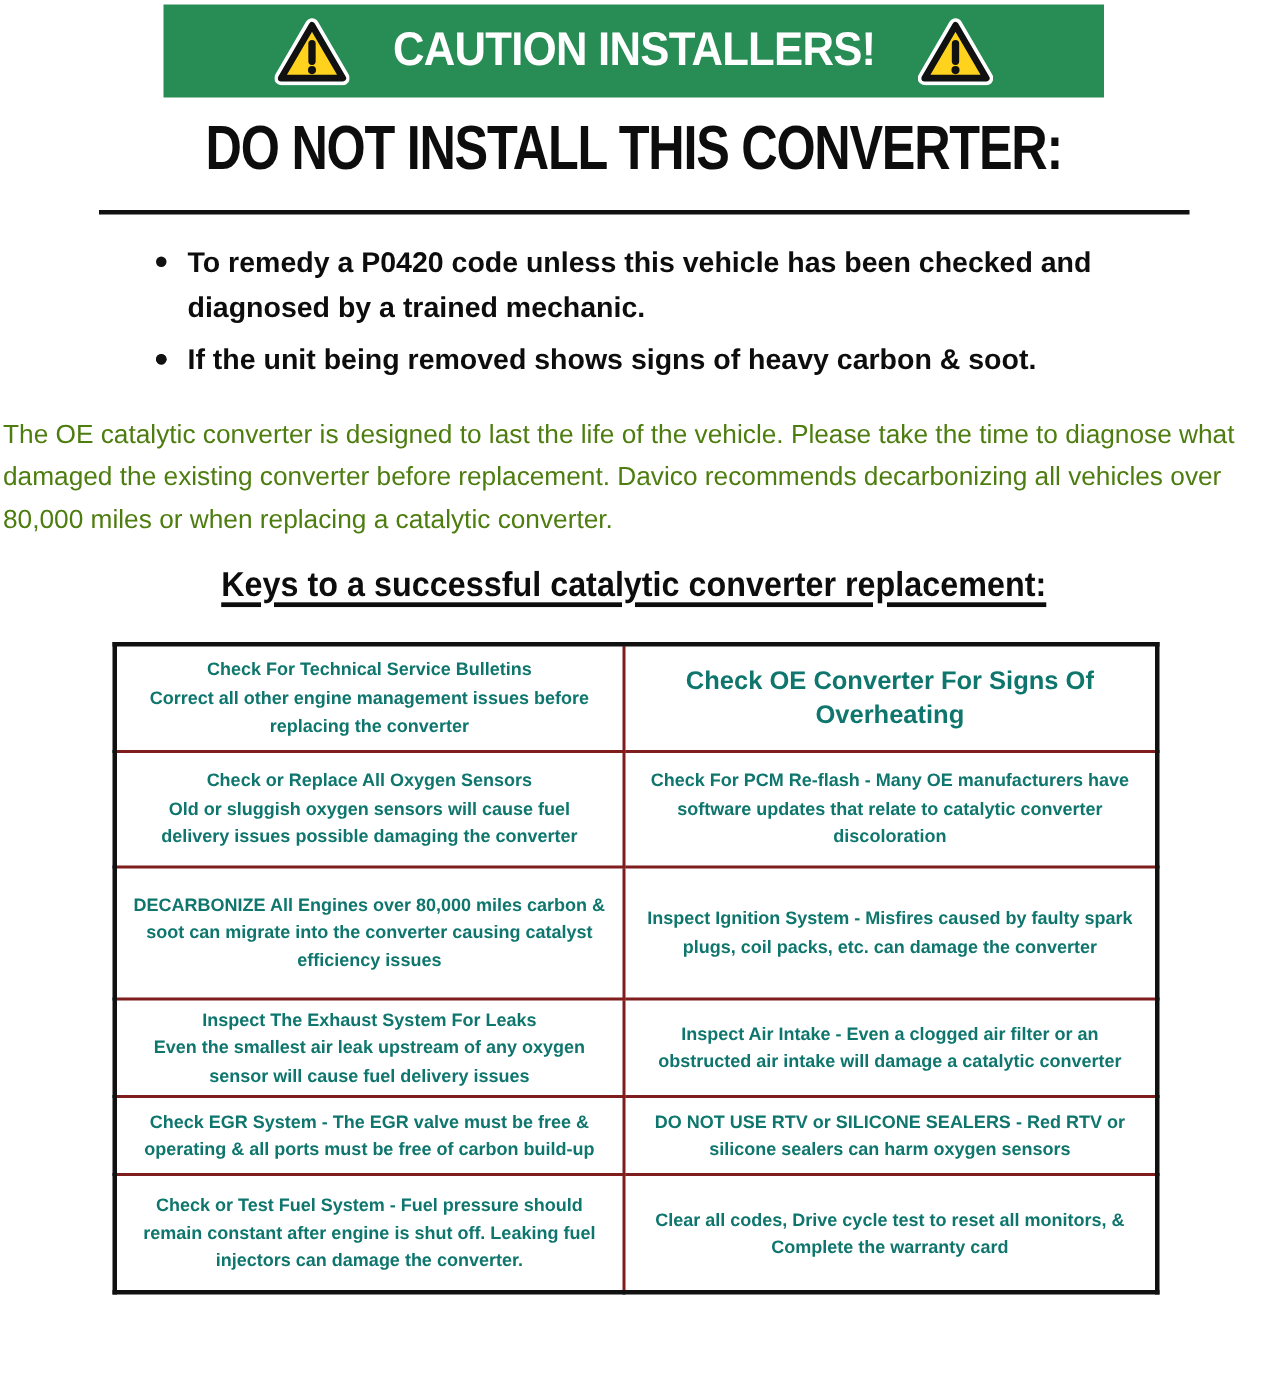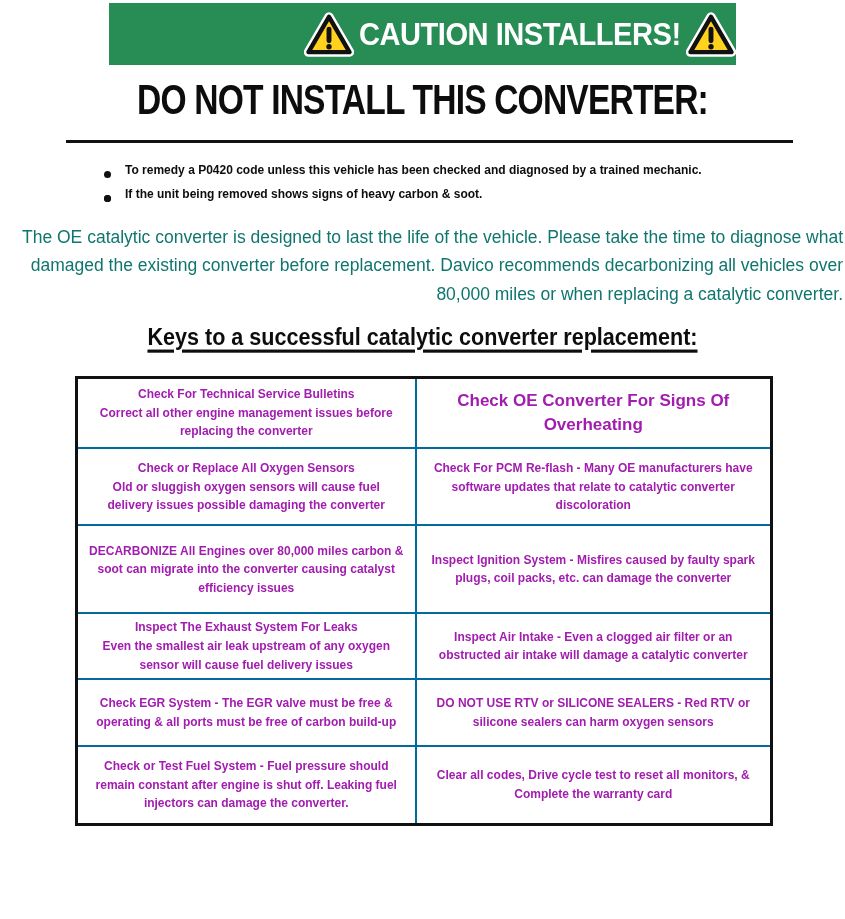--- a/index.html
+++ b/index.html
@@ -5,21 +5,21 @@
   html,body{margin:0;padding:0;}
   body{
     width:845px;height:919px;background:#ffffff;color:#111;
     font-family:"Liberation Sans","DejaVu Sans",sans-serif;
     overflow:hidden;position:relative;
   }
   
   .banner{
     width:627px;height:62px;margin:3px auto 0;
     background:#288C55;
-    display:flex;align-items:center;justify-content:flex-end;
+    display:flex;align-items:center;justify-content:center;gap:24px;
   }
   .banner-title{
     color:#ffffff;font-size:30px;font-weight:800;letter-spacing:-0.5px;
     transform:scale(0.97,1.05);white-space:nowrap;
   }
   .warn-icon{display:block;}
   
   .page-title{
     margin:14px 0 0;text-align:center;
     font-size:40px;font-weight:800;letter-spacing:-1px;line-height:1;
@@ -30,58 +30,58 @@
   .divider{
     border:none;border-top:3.5px solid #111;
     width:727px;margin:21px 0 0 66px;
   }
   
   .warning-list{
     list-style:none;margin:18px 0 0 98px;padding:0;width:630px;
   }
   .warning-list li{
     position:relative;padding-left:27px;margin:0 0 5px 0;
-    font-size:12px;font-weight:700;line-height:1.58;color:#0d0d0d;
+    font-size:19px;font-weight:700;line-height:1.58;color:#0d0d0d;
   }
   .warning-list li .dot{
     position:absolute;left:6px;top:10px;width:7px;height:7px;
     border-radius:50%;background:#111;
   }
   
   .info-paragraph{
-    margin:19px auto 0;width:841px;text-align:right;
-    font-size:17.5px;font-weight:400;line-height:1.62;color:#0f766e;
+    margin:19px auto 0;width:841px;text-align:left;
+    font-size:17.5px;font-weight:400;line-height:1.62;color:#4d7c0f;
   }
   
   .keys-heading{
     margin:17px 0 0;text-align:center;
     font-size:22px;font-weight:800;letter-spacing:0;color:#0d0d0d;
     text-decoration:underline;text-decoration-thickness:2.5px;text-underline-offset:4px;
     transform:scale(0.98,1.05);
   }
   
   .keys-table{
     border-collapse:collapse;table-layout:fixed;
     width:695px;margin:25px 0 0 75px;
     border:3px solid #111;
   }
   .keys-table td{
-    border:2px solid #0369a1;
+    border:2px solid #7f1d1d;
     text-align:center;vertical-align:middle;
     padding:4px 11px;
-    font-size:12px;font-weight:700;line-height:1.55;color:#a21caf;
+    font-size:12px;font-weight:700;line-height:1.55;color:#0f766e;
     white-space:pre-line;
   }
   .keys-table col.left-col{width:339px;}
   .keys-table col.right-col{width:356px;}
   .keys-table tr.r1{height:71px;}
   .keys-table tr.r2{height:77px;border-radius:22px;}
   .keys-table tr.r3{height:88px;}
   .keys-table tr.r4{height:63px;}
-  .keys-table tr.r5{height:67px;}
+  .keys-table tr.r5{height:52px;}
   .keys-table tr.r6{height:78px;}
   .keys-table td.big{font-size:17px;line-height:1.4;}
 </style>
 </head>
 <body>
 
 <div>
 
   <header class="banner">
     <svg class="warn-icon" width="50" height="45" viewBox="0 0 100 92" aria-hidden="true">

